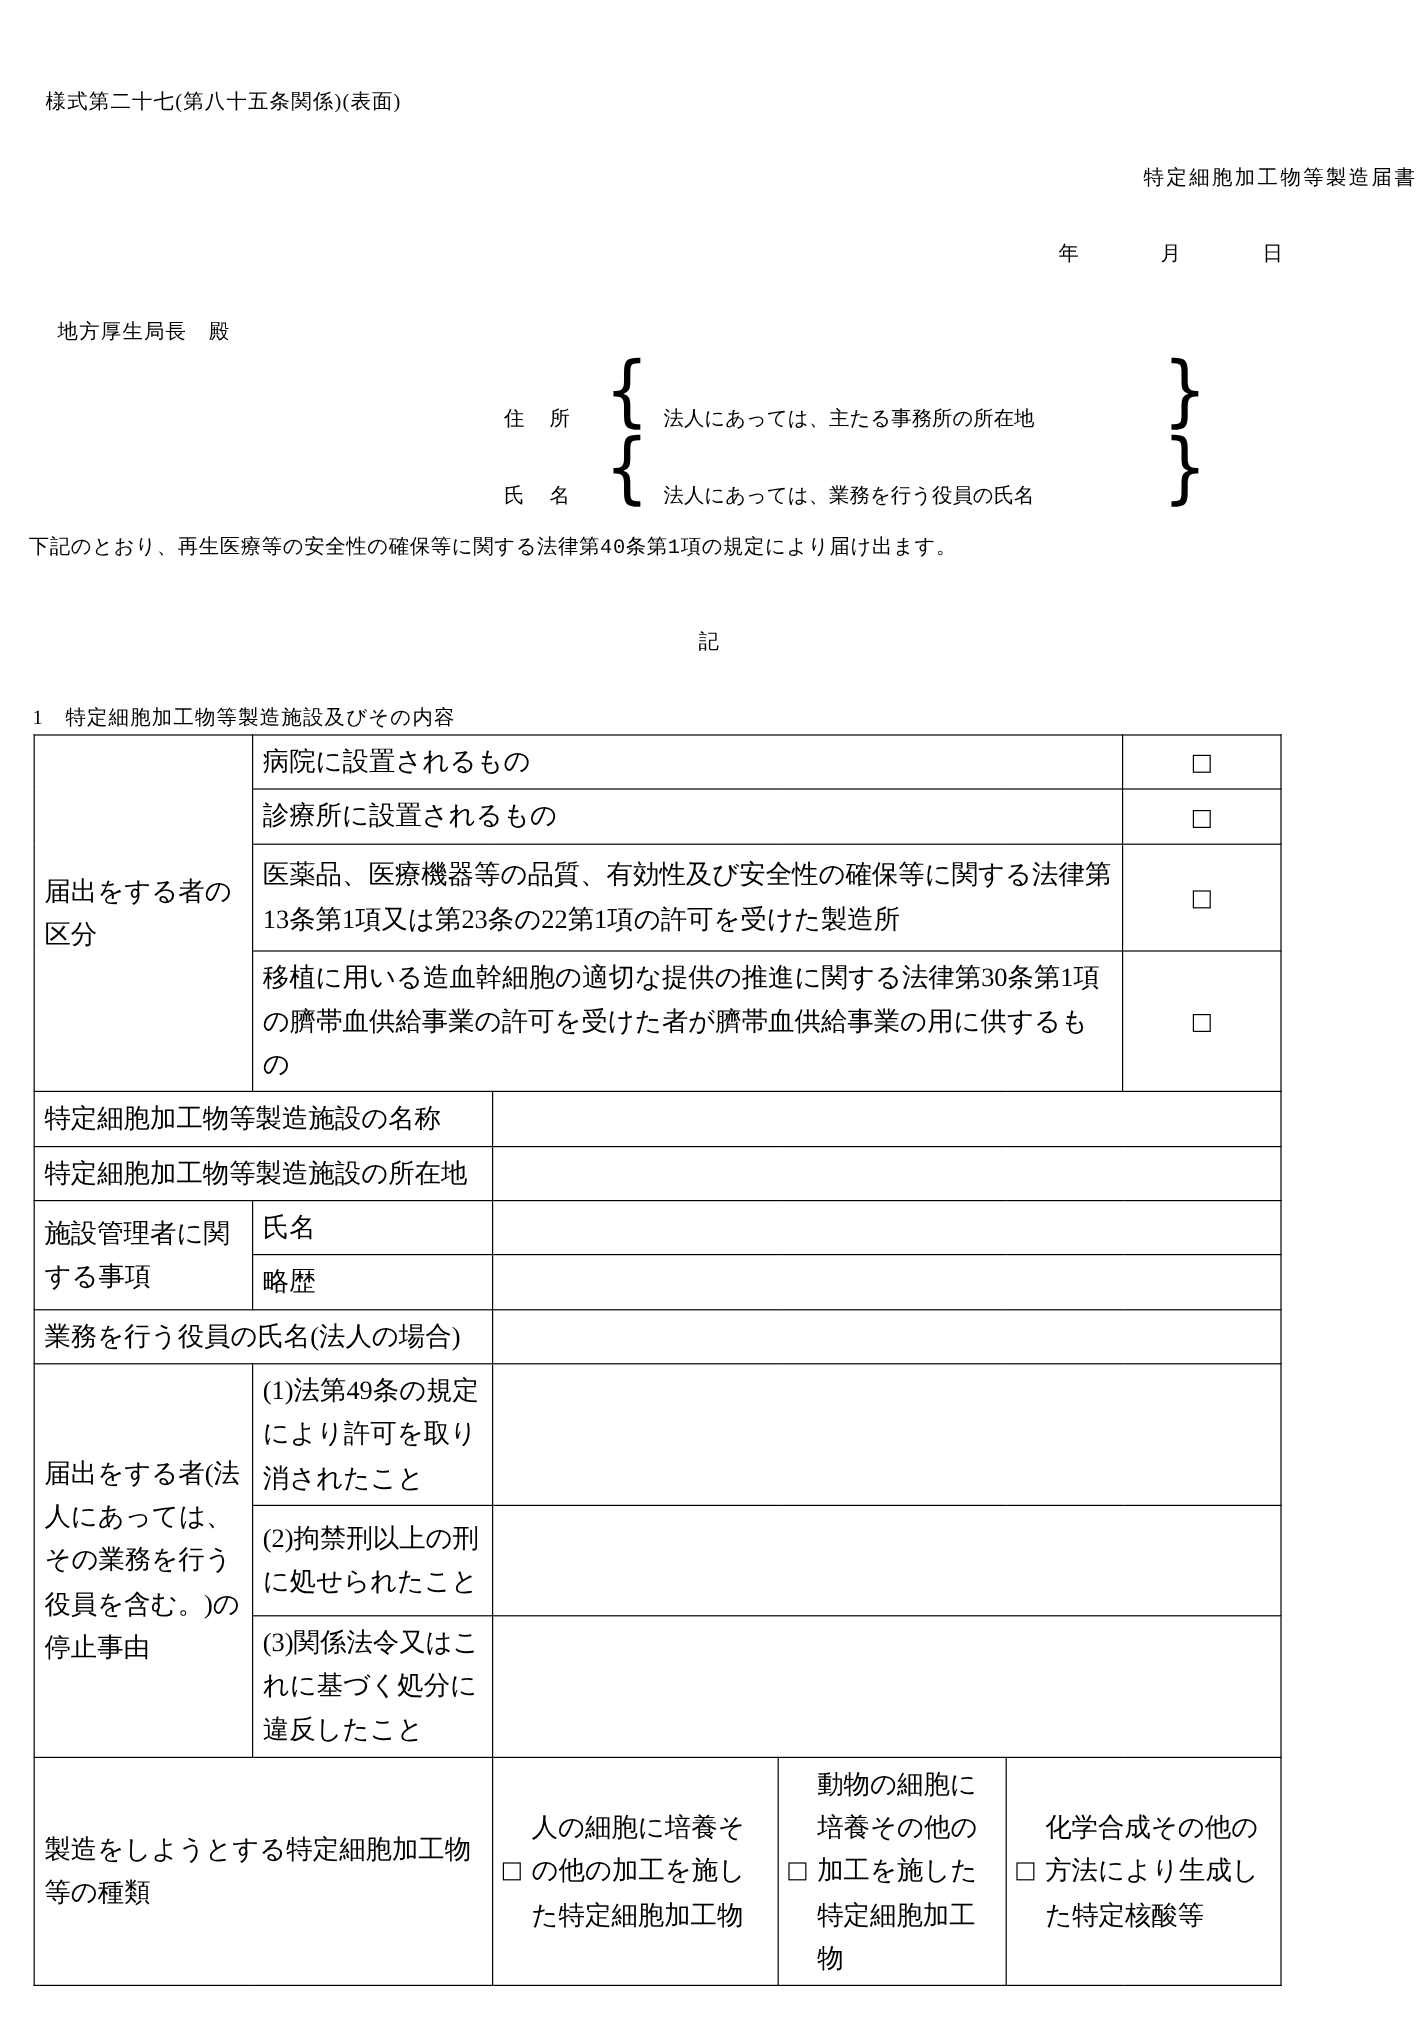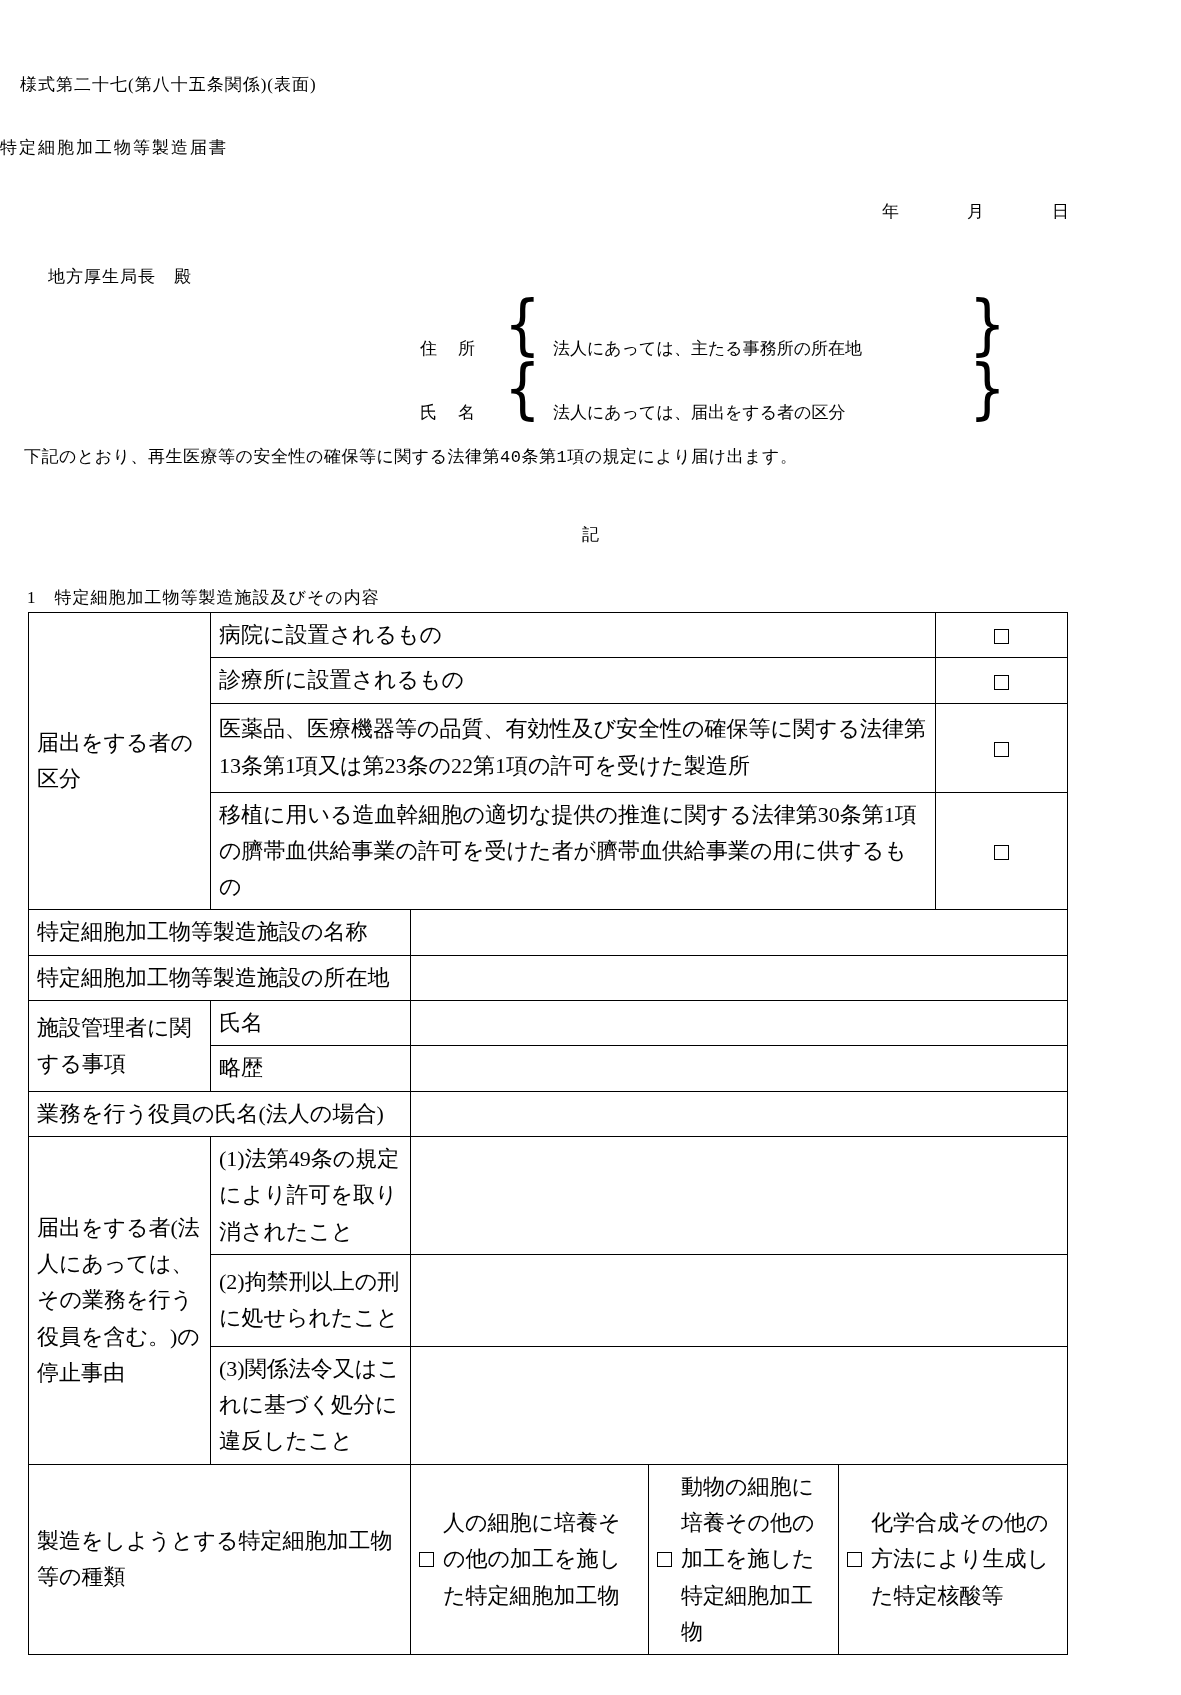--- a/index.html
+++ b/index.html
@@ -9,26 +9,26 @@
     color: #000000;
   }
   body {
     width: 1181px;
     min-height: 1695px;
     padding: 76px 0 40px 0;
     font-size: 17px;
     line-height: 1.0;
   }
   .form-code {
-    margin-left: 20px;
+    margin-left: 38px;
     margin-bottom: 46px;
     letter-spacing: 1px;
   }
   .form-title {
-    text-align: left;
+    text-align: right;
     margin-bottom: 47px;
     letter-spacing: 2px;
   }
   .date-line {
     display: flex;
     justify-content: flex-end;
     gap: 68px;
     padding-right: 112px;
     margin-bottom: 48px;
   }
@@ -133,21 +133,21 @@
 <div class="address-block">
   <div class="field-row">
     <span class="field-label">住　所</span>
     <span class="brace">{</span>
     <span class="field-note">法人にあっては、主たる事務所の所在地</span>
     <span class="brace">}</span>
   </div>
   <div class="field-row">
     <span class="field-label">氏　名</span>
     <span class="brace">{</span>
-    <span class="field-note">法人にあっては、届出をする者の区分</span>
+    <span class="field-note">法人にあっては、業務を行う役員の氏名</span>
     <span class="brace">}</span>
   </div>
 </div>
 
 <div class="declaration">下記のとおり、再生医療等の安全性の確保等に関する法律第40条第1項の規定により届け出ます。</div>
 
 <div class="ki-heading">記</div>
 
 <div class="section-title">1　特定細胞加工物等製造施設及びその内容</div>
 

